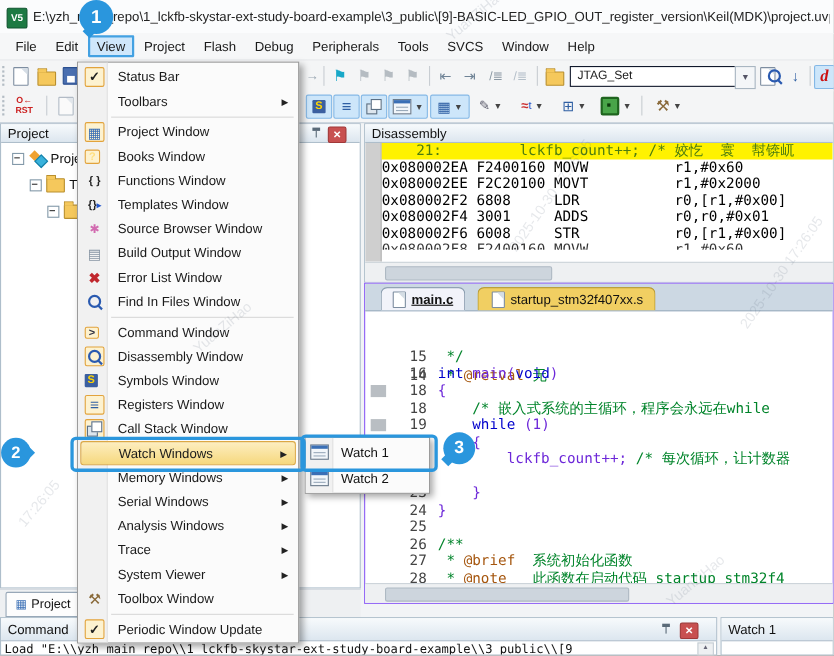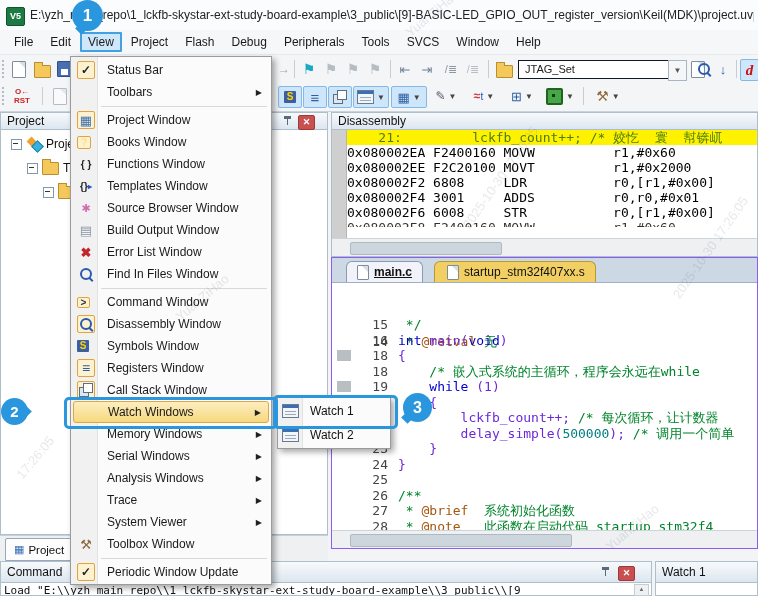--- a/index.html
+++ b/index.html
@@ -305,21 +305,20 @@
       </div>
     <div id="ed-code">
         <div class="ed-line" style="top: 19.5px; margin-top: 32px;"><span class="ed-num">14</span><span class="ed-src"><span class="sg-com"> * </span><span class="sg-tag">@retval</span><span class="sg-com"> 无</span></span></div>
         <div class="ed-line" style="top: 35px;"><span class="ed-num">15</span><span class="ed-src"><span class="sg-com"> */</span></span></div>
         <div class="ed-line" style="top: 50.5px;"><span class="ed-num">16</span><span class="ed-src"><span class="sg-kw">int</span><span class="sg-pl"> main(</span><span class="sg-kw">void</span><span class="sg-pl">)</span></span></div>
         <div class="ed-line" style="top: 66px;"><span class="ed-mark"></span><span class="ed-num">18</span><span class="ed-src"><span class="sg-pl">{</span></span></div>
         <div class="ed-line" style="top: 81.5px;"><span class="ed-num">18</span><span class="ed-src"><span class="sg-com">    /* 嵌入式系统的主循环，程序会永远在while</span></span></div>
         <div class="ed-line" style="top: 97px;"><span class="ed-mark"></span><span class="ed-num">19</span><span class="ed-src"><span class="sg-pl">    </span><span class="sg-kw">while</span><span class="sg-pl"> (1)</span></span></div>
         <div class="ed-line" style="top: 112.5px;"><span class="ed-num">20</span><span class="ed-src"><span class="sg-pl">    {</span></span></div>
         <div class="ed-line" style="top: 128px;"><span class="ed-mark"></span><span class="ed-num">21</span><span class="ed-src"><span class="sg-pl">        lckfb_count++; </span><span class="sg-com">/* 每次循环，让计数器</span></span></div>
-        <div class="ed-line" style="top: 143.5px;"><span class="ed-mark"></span><span class="ed-num">22</span><span class="ed-src"><span class="sg-pl">        delay_simple(</span><span class="sg-num">500000</span><span class="sg-pl">); </span><span class="sg-com">/* 调用一个简单</span></span></div>
         <div class="ed-line" style="top: 159px;"><span class="ed-num">23</span><span class="ed-src"><span class="sg-pl">    }</span></span></div>
         <div class="ed-line" style="top: 174.5px;"><span class="ed-num">24</span><span class="ed-src"><span class="sg-pl">}</span></span></div>
         <div class="ed-line" style="top: 190px;"><span class="ed-num">25</span><span class="ed-src"></span></div>
         <div class="ed-line" style="top: 205.5px;"><span class="ed-num">26</span><span class="ed-src"><span class="sg-com">/**</span></span></div>
         <div class="ed-line" style="top: 221px;"><span class="ed-num">27</span><span class="ed-src"><span class="sg-com"> * </span><span class="sg-tag">@brief</span><span class="sg-com">  系统初始化函数</span></span></div>
         <div class="ed-line" style="top: 236.5px;"><span class="ed-num">28</span><span class="ed-src"><span class="sg-com"> * </span><span class="sg-tag">@note</span><span class="sg-com">   此函数在启动代码 startup_stm32f4</span></span></div>
       </div>
     <div class="hscroll">
         <span class="thumb" style="width:220px;"></span>
       </div>

